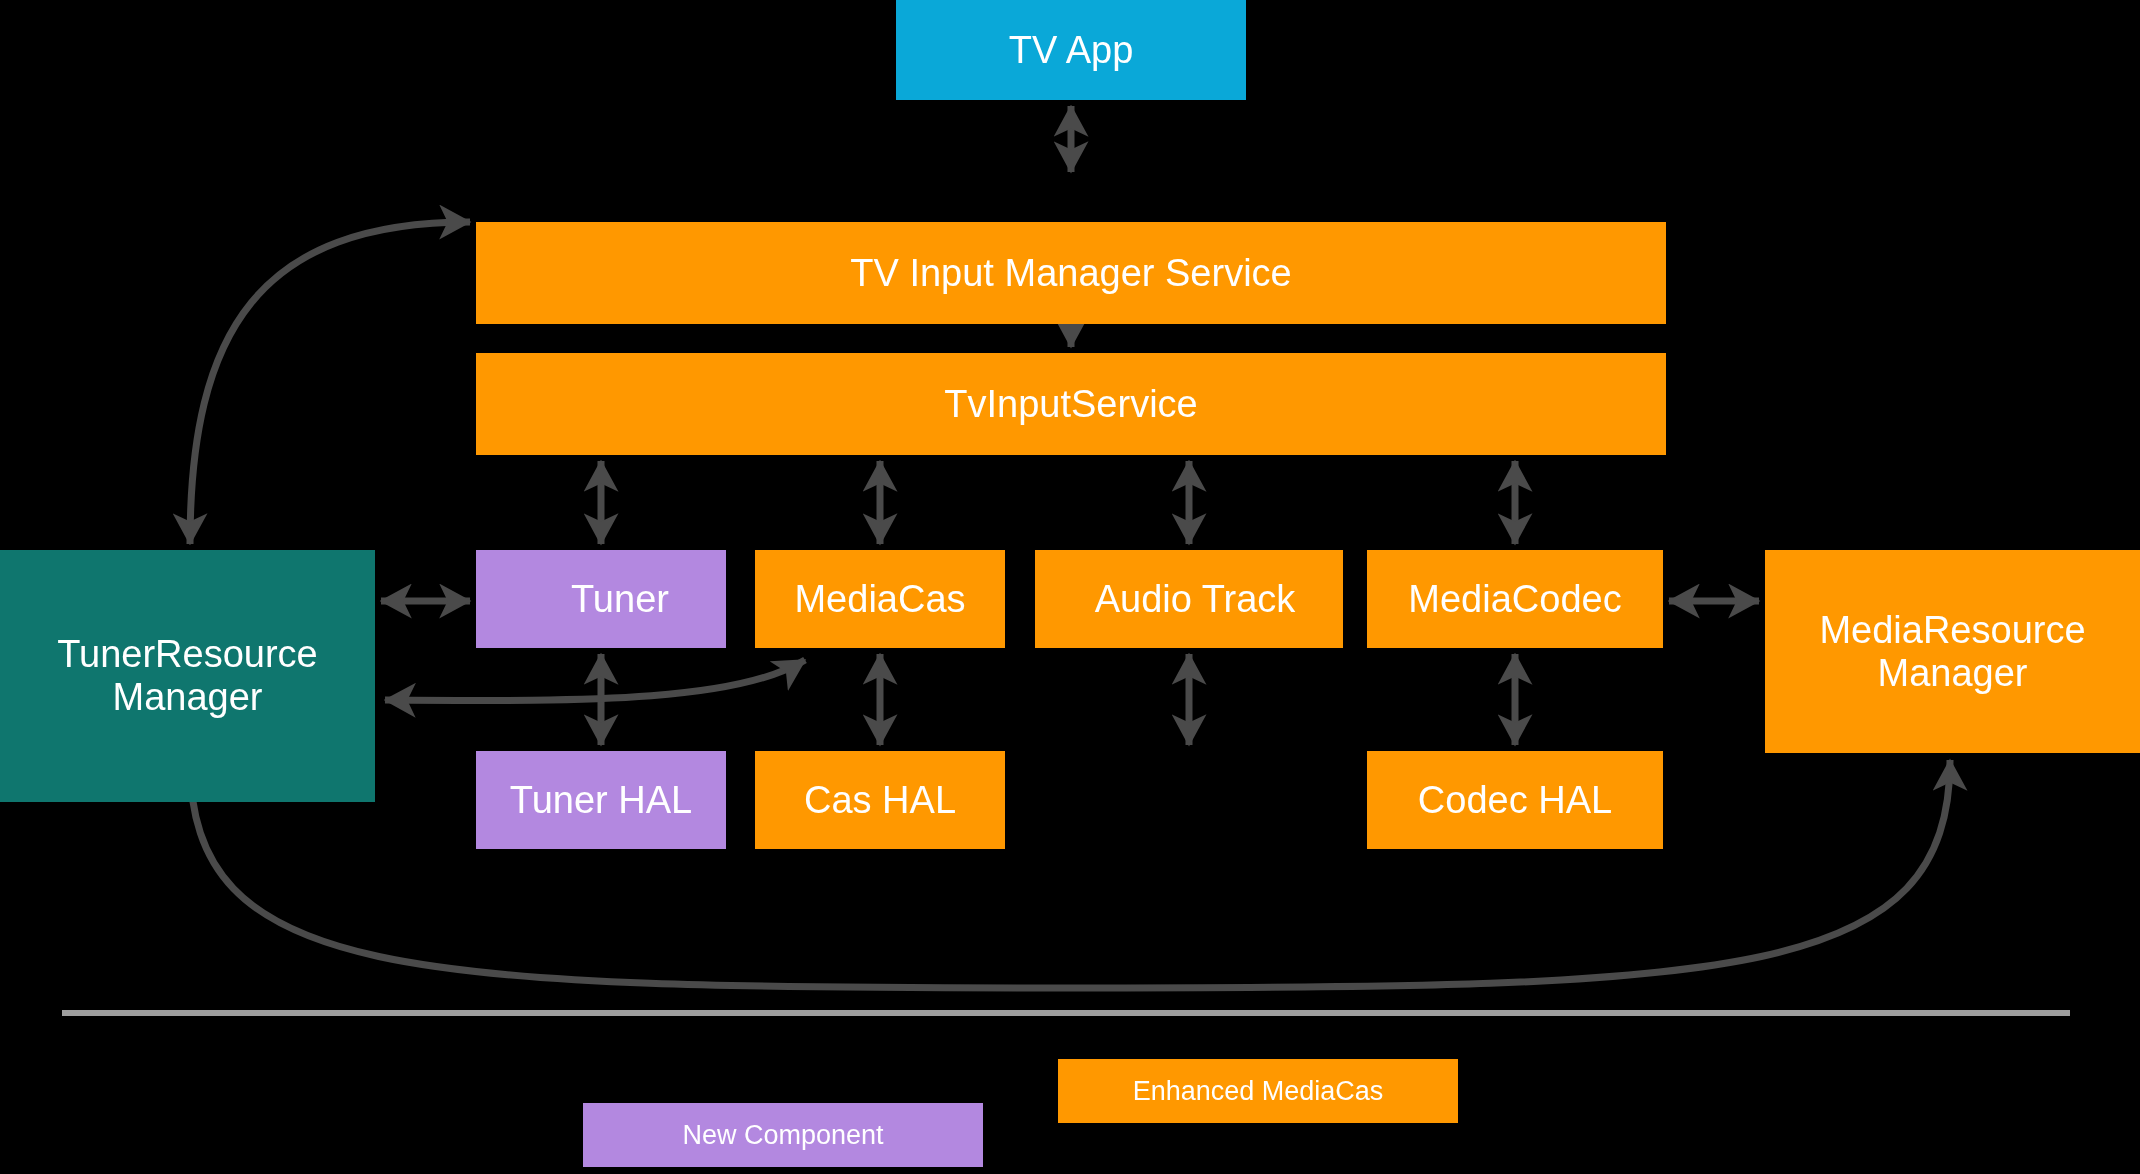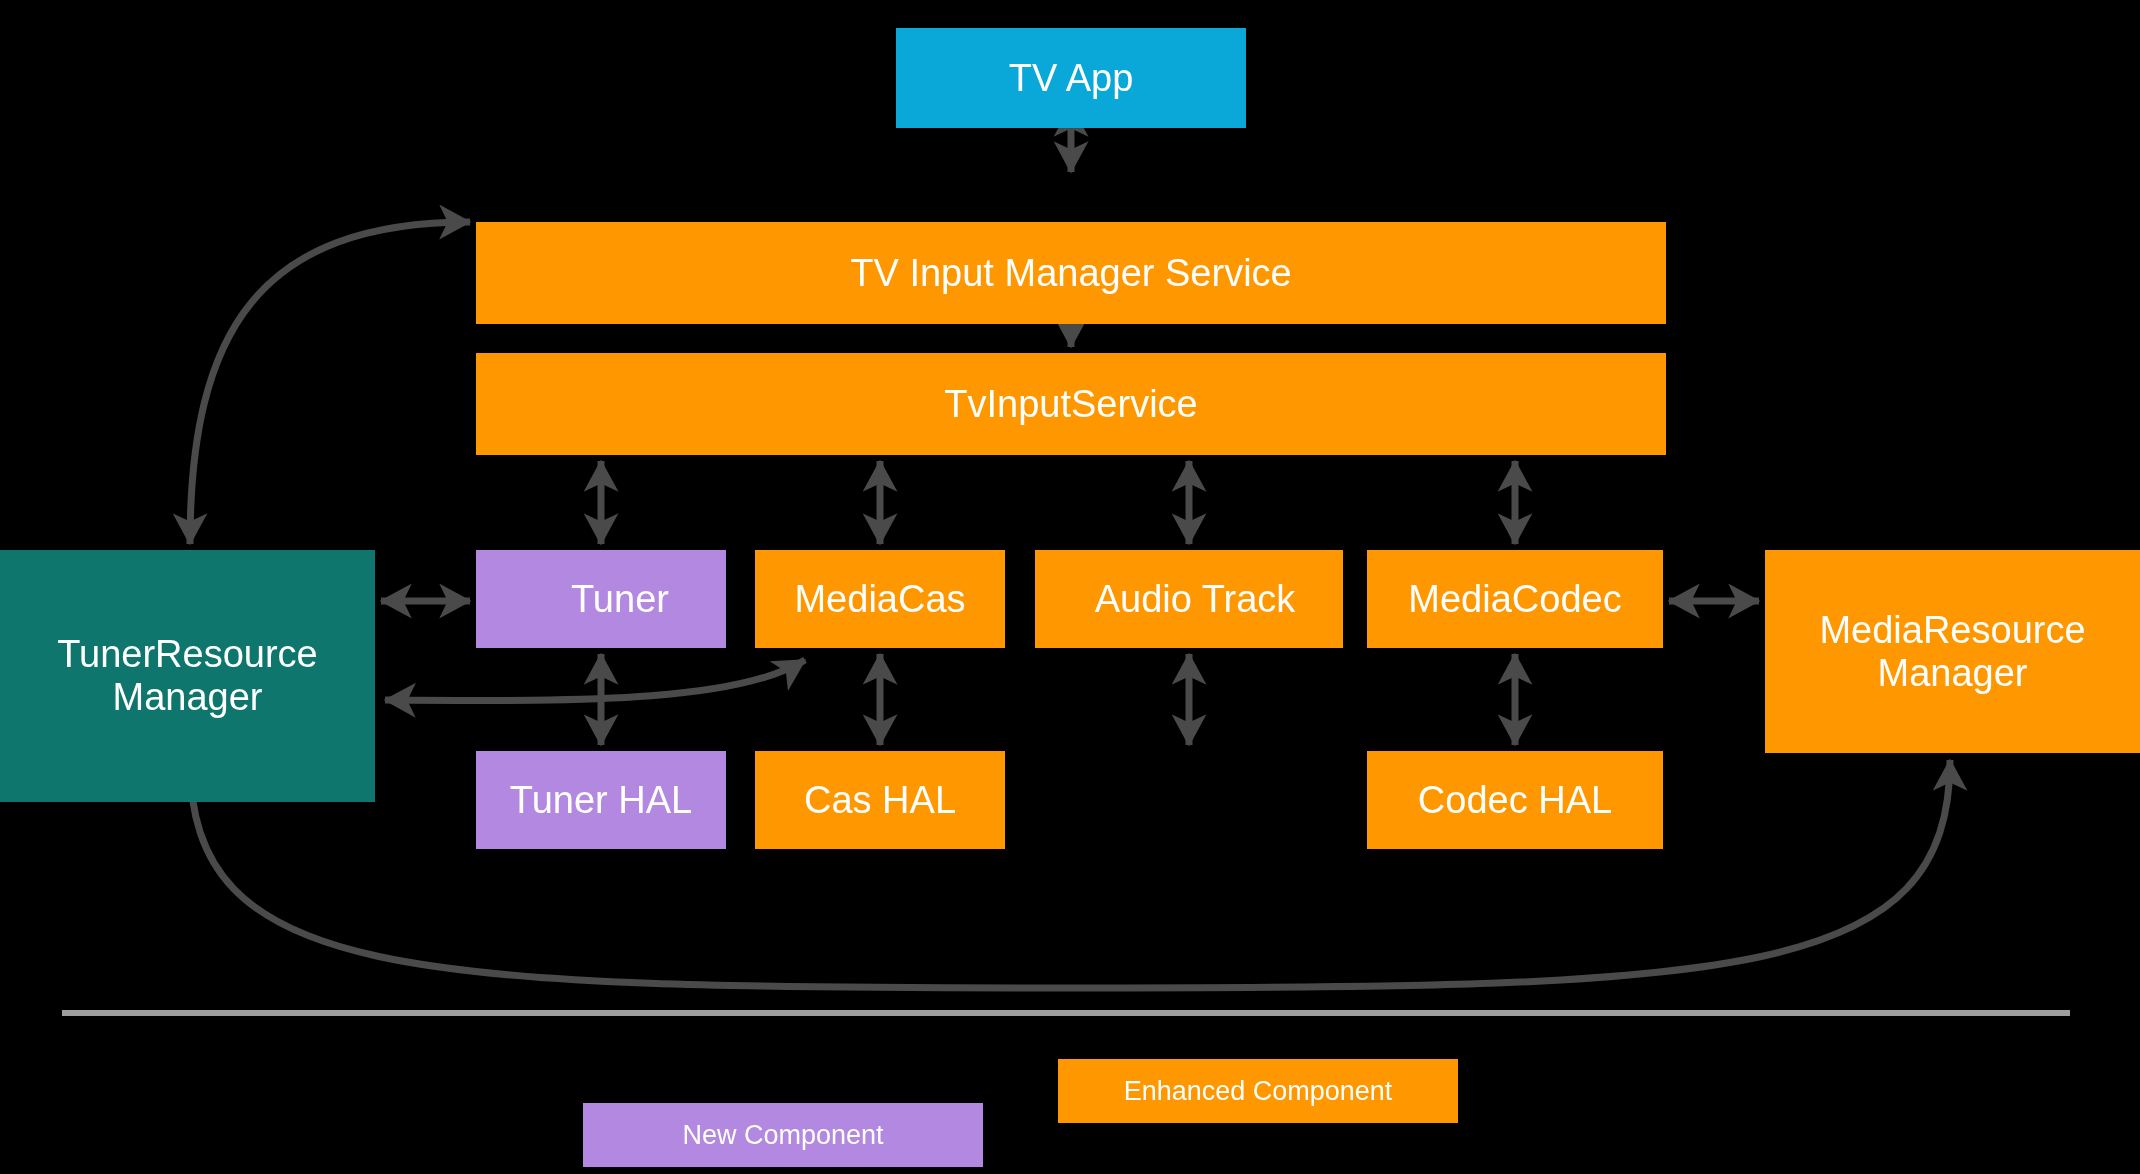--- a/index.html
+++ b/index.html
@@ -105,21 +105,21 @@
 
     <path class="edge-line" d="M 190 544 C 190 330 260 222 470 222" marker-start="url(#arrowStart)" marker-end="url(#arrowEnd)"></path>
 
     <path class="edge-line" d="M 385 700 C 600 702 740 700 805 660" marker-start="url(#arrowStart)" marker-end="url(#arrowEnd)"></path>
 
     <path class="edge-line" d="M 190 760 C 190 980 400 988 1070 988 C 1740 988 1950 980 1950 760" marker-start="url(#arrowStart)" marker-end="url(#arrowEnd)"></path>
 
     <line class="divider" x1="62" y1="1013" x2="2070" y2="1013"></line>
   </svg>
 
-  <div class="node-box" style="left:896px; top:0px; width:350px; height:100px; background:#0aa8d8; font-size:38px;margin-top:28px;">
+  <div class="node-box" style="left:896px; top:0px; width:350px; height:100px; background:#0aa8d8; font-size:38px;">
     <span class="node-label">TV App</span>
   </div>
 
   <div class="node-box" style="left:476px; top:178px; width:1190px; height:102px; background:#ff9800; font-size:38px;margin-top:44px;">
     <span class="node-label">TV Input Manager Service</span>
   </div>
 
   <div class="node-box" style="left:476px; top:353px; width:1190px; height:102px; background:#ff9800; font-size:38px;">
     <span class="node-label">TvInputService</span>
   </div>
@@ -161,16 +161,16 @@
 
   <div class="node-box" style="left:1367px; top:751px; width:296px; height:98px; background:#ff9800; font-size:38px;">
     <span class="node-label">Codec HAL</span>
   </div>
 
   <div class="legend-box" style="left:583px; top:1059px; width:400px; height:64px; background:#b388e0;margin-top:44px;">
     <span>New Component</span>
   </div>
 
   <div class="legend-box" style="left:1058px; top:1059px; width:400px; height:64px; background:#ff9800;">
-    <span>Enhanced Component</span>
+    <span>Enhanced MediaCas</span>
   </div>
 
 </div>
 
 </body></html>

